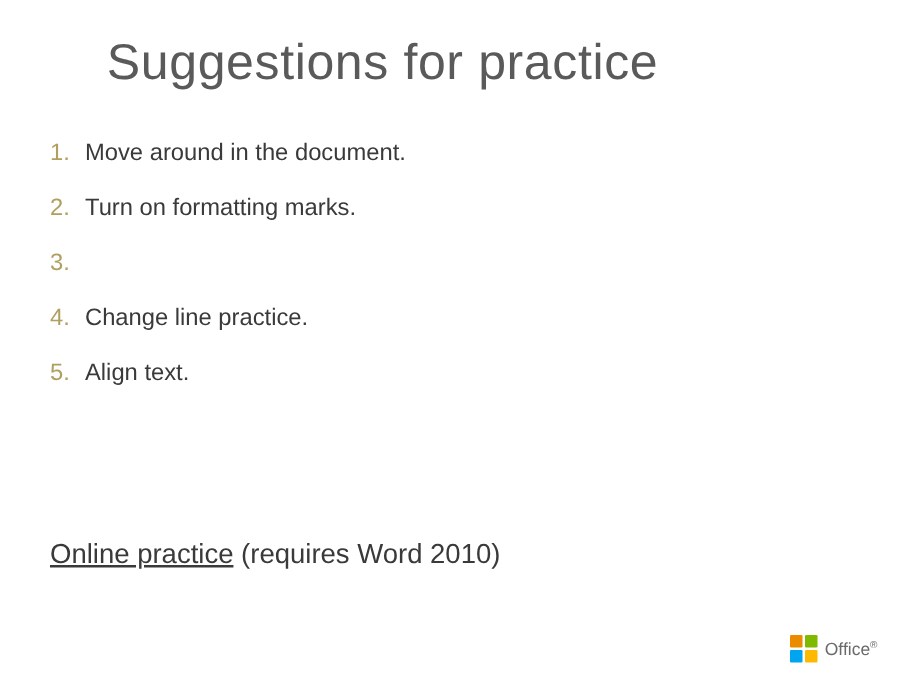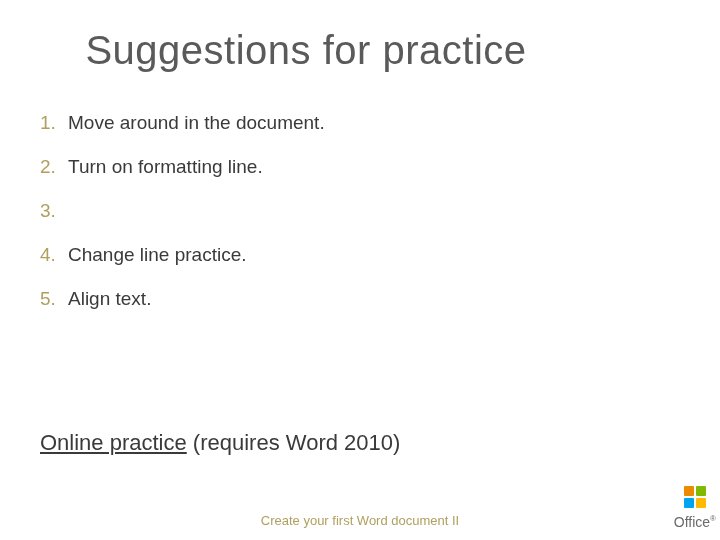--- a/index.html
+++ b/index.html
@@ -76,26 +76,25 @@
     bottom: 12px;
     left: 0;
     width: 720px;
     text-align: center;
     font-size: 13px;
     color: #b0a060;
     font-family: "Segoe UI", Arial, sans-serif;
   }
   .office-logo {
     position: absolute;
-    right: 4px;
+    right: 18px;
     bottom: 10px;
     display: flex;
     align-items: center;
     gap: 6px;
-    flex-direction: column;
   }
   .office-squares {
     width: 22px;
     height: 22px;
     display: grid;
     grid-template-columns: 1fr 1fr;
     grid-template-rows: 1fr 1fr;
     gap: 2px;
   }
   .office-squares div {
@@ -122,40 +121,39 @@
 
   <div class="title">Suggestions for practice</div>
 
   <div class="list">
     <div class="item">
       <span class="num">1.</span>
       <span class="txt">Move around in the document.</span>
     </div>
     <div class="item">
       <span class="num">2.</span>
-      <span class="txt">Turn on formatting line.</span>
+      <span class="txt">Turn on formatting marks.</span>
     </div>
     <div class="item">
       <span class="num">3.</span>
     </div>
     <div class="item">
       <span class="num">4.</span>
       <span class="txt">Change line practice.</span>
     </div>
     <div class="item">
       <span class="num">5.</span>
       <span class="txt">Align text.</span>
     </div>
   </div>
 
   <div class="link-line">
     <span class="link">Online practice</span><span> (requires Word 2010)</span>
   </div>
 
-  <div class="footer">Create your first Word document II</div>
 
   <div class="office-logo">
     <div class="office-squares">
       <div class="sq-o"></div>
       <div class="sq-g"></div>
       <div class="sq-b"></div>
       <div class="sq-y"></div>
     </div>
     <span class="office-word"><span>Office</span><span class="r">®</span></span>
   </div>

